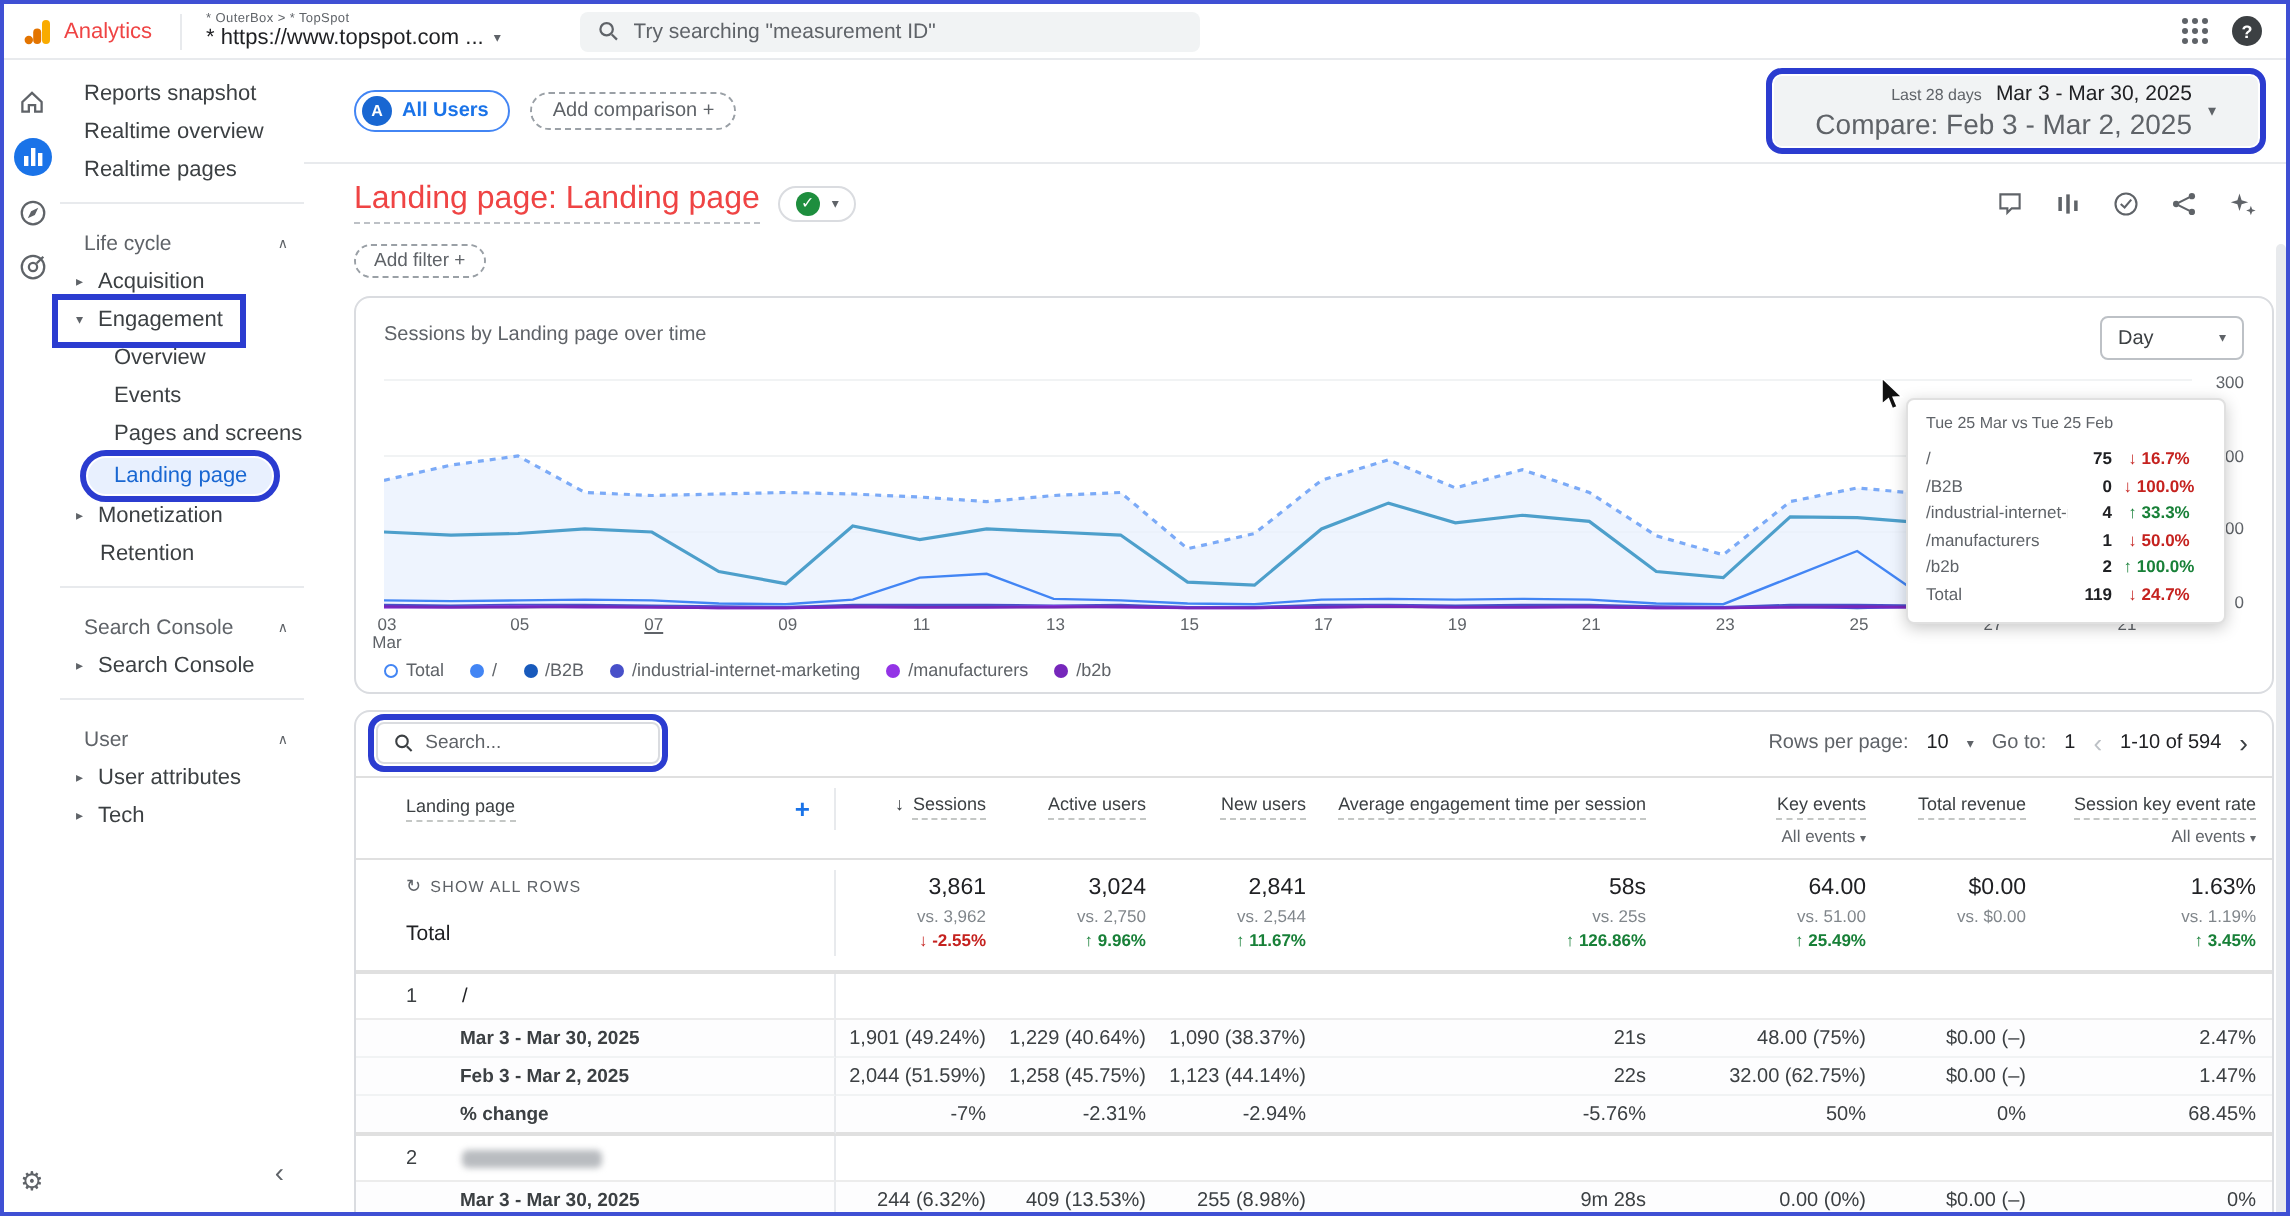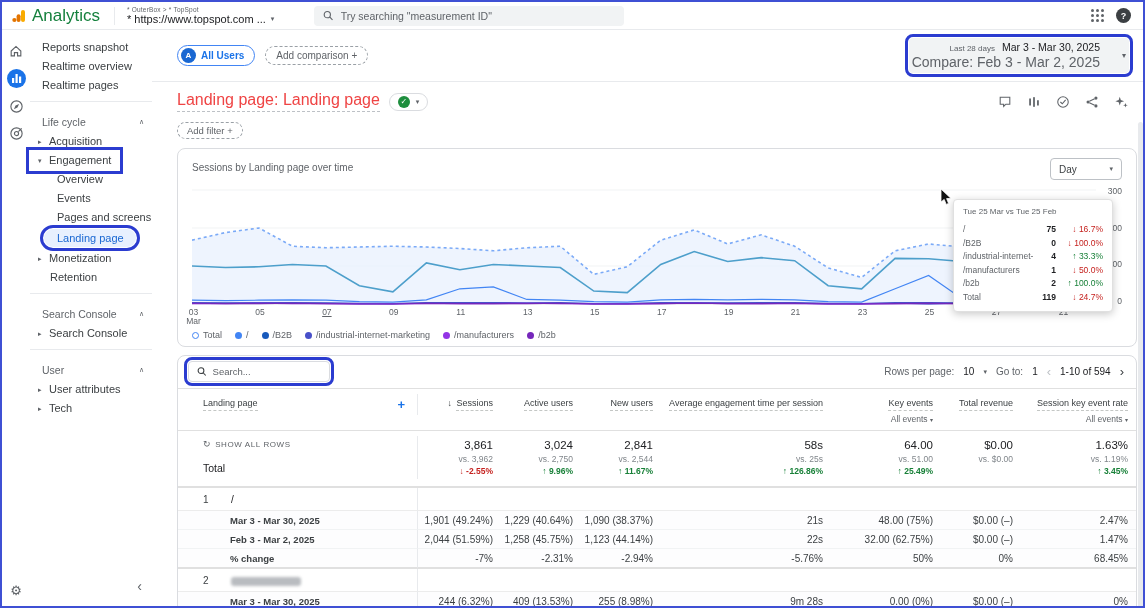--- a/index.html
+++ b/index.html
@@ -2,21 +2,21 @@
 <html><head>
 <meta charset="utf-8">
 <style>
   *{box-sizing:border-box;margin:0;padding:0;font-family:"Liberation Sans",sans-serif}
   html,body{width:1145px;height:608px;overflow:hidden;background:#fff}
   .screen{width:1145px;height:608px;border:2px solid #3f50d4;display:flex;flex-direction:column;position:relative;background:#fff}
 
   
   .topbar{height:28px;display:flex;align-items:center;border-bottom:1px solid #e8eaed;background:#fff;flex:0 0 28px}
   .ga-logo{margin-left:10px;display:flex;align-items:center}
-  .logo-text{font-size:17px;color:#15803d;margin-left:6px}
+  .logo-text{font-size:11px;color:#ef4444;margin-left:6px}
   .tb-div{width:1px;height:18px;background:#e8eaed;margin:0 12px 0 14px}
   .account{display:flex;flex-direction:column;justify-content:center;cursor:pointer}
   .acct-small{font-size:6.5px;color:#5f6368;letter-spacing:.2px}
   .acct-main{font-size:11px;color:#202124;display:flex;align-items:center;gap:5px}
   .acct-main .caret{font-size:7px;color:#5f6368}
   .topsearch{margin-left:40px;width:310px;height:20px;background:#f1f3f4;border-radius:4px;display:flex;align-items:center;gap:7px;padding:0 9px}
   .topsearch input{border:none;background:transparent;outline:none;font-size:10.5px;color:#202124;width:100%}
   .topsearch input::placeholder{color:#5f6368}
   .top-right{margin-left:auto;margin-right:12px;display:flex;align-items:center;gap:12px}
   .apps{display:grid;grid-template-columns:repeat(3,3px);grid-gap:2px}
@@ -44,21 +44,21 @@
   .nav-sub-selected{margin:2px 6px 2px 14px;padding:3px 12px 3px 13px;background:#e8f0fe;color:#1967d2;border-radius:14px;width:max-content;cursor:pointer;white-space:nowrap}
   .collapse-ch{position:absolute;bottom:12px;right:10px;font-size:14px;color:#5f6368;cursor:pointer}
   .ann{outline:3px solid #2b3cd0;outline-offset:1px}
 
   
   .main{flex:1;position:relative;overflow:hidden;background:#fff}
   .toolbar{display:flex;align-items:center;padding:8px 14px 8px 25px;border-bottom:1px solid #e8eaed}
   .chip-users{display:flex;align-items:center;gap:5px;border:1px solid #4285f4;border-radius:12px;padding:2px 10px 2px 3px;color:#1a73e8;font-size:10px;font-weight:bold;cursor:pointer}
   .chip-users .uicon{width:15px;height:15px;border-radius:50%;background:#1967d2;color:#fff;font-size:8px;display:flex;align-items:center;justify-content:center;font-weight:bold}
   .chip-dashed{margin-left:10px;border:1px dashed #9aa0a6;border-radius:12px;padding:3px 10px;color:#5f6368;font-size:10px;cursor:pointer;white-space:nowrap}
-  .date-sel{margin-left:auto;display:flex;align-items:center;gap:22px;background:#f1f3f4;border-radius:4px;padding:3px 3px;cursor:pointer}
+  .date-sel{margin-left:auto;display:flex;align-items:center;gap:8px;background:#f1f3f4;border-radius:4px;padding:3px 21px;cursor:pointer}
   .ds-l1{font-size:10.5px;color:#202124;text-align:right}
   .ds-l1 .preset{font-size:8px;color:#5f6368;margin-right:7px}
   .ds-l2{font-size:14px;color:#5f6368;text-align:right;margin-top:1px}
   .ds-caret{font-size:8px;color:#5f6368}
 
   .title-row{display:flex;align-items:center;padding:9px 14px 0 25px}
   .page-title{font-size:16px;color:#ef4444;border-bottom:1px dashed #bdc1c6;padding-bottom:2px}
   .check-chip{margin-left:9px;display:flex;align-items:center;gap:6px;border:1px solid #dadce0;border-radius:12px;padding:2px 8px;cursor:pointer}
   .check-chip .gc{width:12px;height:12px;border-radius:50%;background:#1e8e3e;color:#fff;font-size:8px;display:flex;align-items:center;justify-content:center}
   .check-chip .caret{font-size:7px;color:#5f6368}
@@ -80,21 +80,21 @@
   .xlabels .xt{position:absolute;transform:translateX(-40%);text-align:center;line-height:9px}
   .legend{display:flex;align-items:center;gap:13px;font-size:9px;color:#5f6368;margin-top:4px}
   .legend .li{display:flex;align-items:center;gap:4px}
   .legend .dot{width:7px;height:7px;border-radius:50%}
 
   .gtooltip{position:absolute;left:775px;top:50px;width:160px;background:#fff;border:1px solid #e0e0e0;border-radius:4px;box-shadow:0 2px 8px rgba(0,0,0,.22);padding:7px 9px;z-index:6}
   .tt-title{font-size:8px;color:#5f6368;margin-bottom:7px}
   .tt-row{display:flex;align-items:center;font-size:8.5px;line-height:13.5px}
   .tt-name{flex:1;color:#5f6368;white-space:nowrap;overflow:hidden}
   .tt-val{color:#202124;font-weight:bold;min-width:22px;text-align:right}
-  .tt-chg{min-width:47px;text-align:right;font-weight:normal}
+  .tt-chg{min-width:47px;text-align:center;font-weight:bold}
   .up{color:#188038}.down{color:#c5221f}
   .cursor{position:absolute;left:762px;top:40px;z-index:7}
 
   
   .table-card{margin:8px 10px 0 25px;width:960px;border:1px solid #dadce0;border-radius:8px 8px 0 0;background:#fff;overflow:hidden}
   .controls{display:flex;align-items:center;padding:5px 12px 6px 8px}
   .searchbox{width:142px;height:21px;border:1px solid #dadce0;border-radius:4px;display:flex;align-items:center;gap:6px;padding:0 8px;margin-left:2px}
   .searchbox input{border:none;outline:none;font-size:9.5px;color:#202124;width:100%}
   .searchbox input::placeholder{color:#5f6368}
   .pager{margin-left:auto;display:flex;align-items:center;gap:9px;font-size:10px;color:#5f6368}

